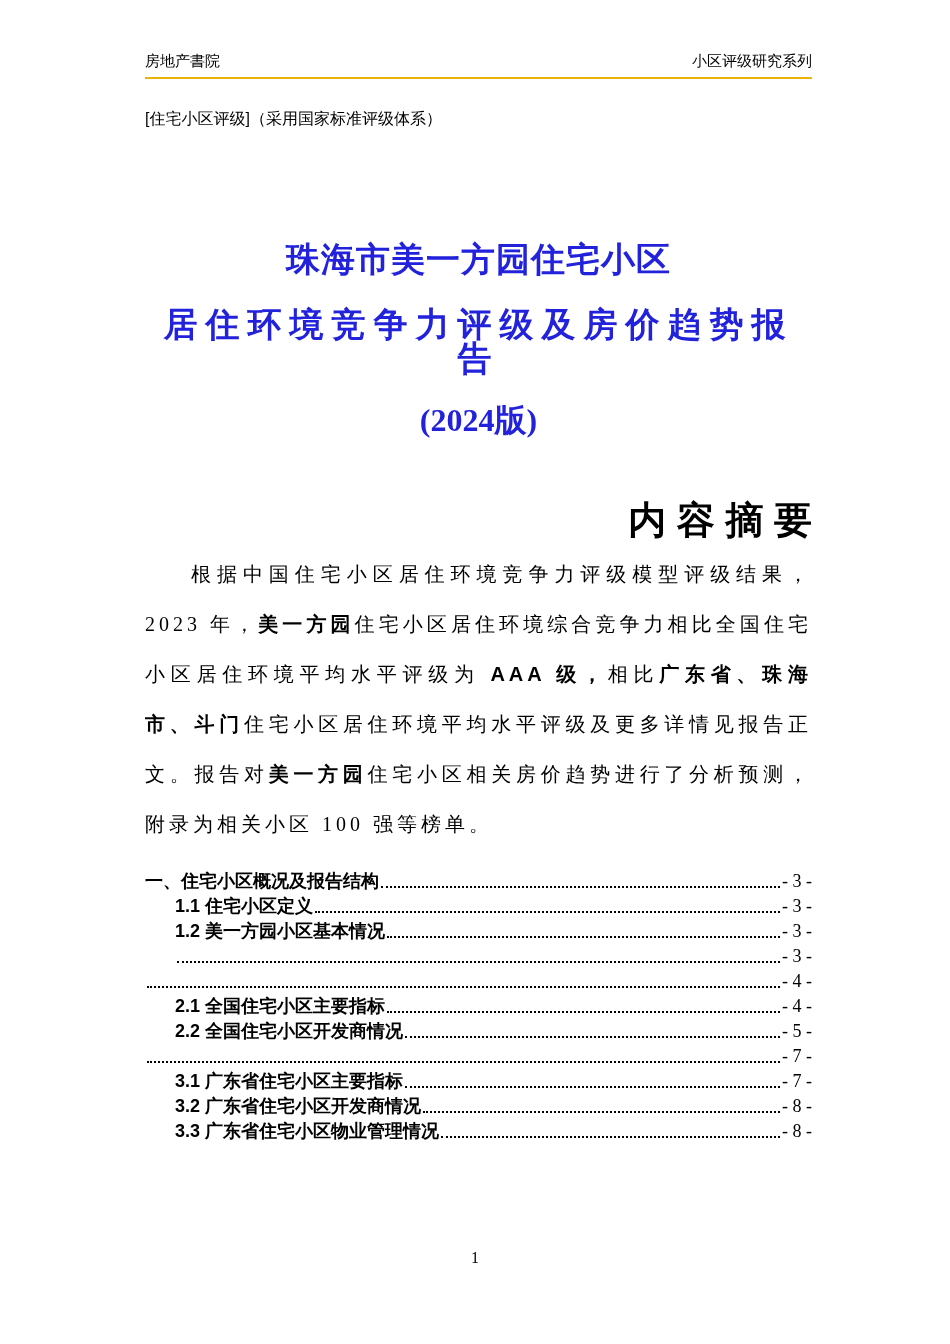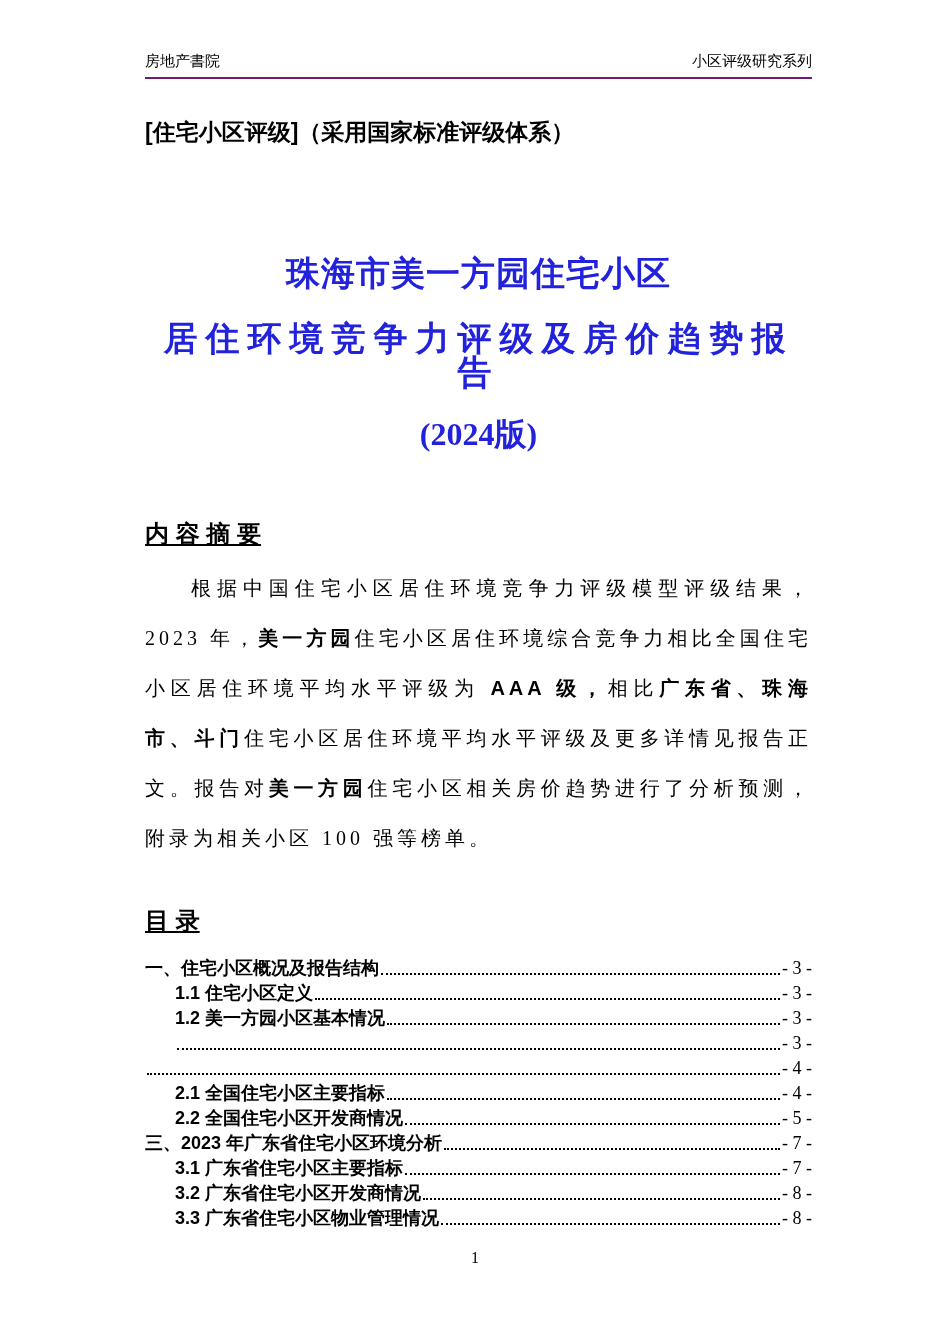--- a/index.html
+++ b/index.html
@@ -15,54 +15,53 @@
   }
   .content { padding: 0 138px 0 145px; }
 
   
   .doc-header {
     display: flex;
     justify-content: space-between;
     align-items: flex-end;
     padding-top: 52px;
     padding-bottom: 7px;
-    border-bottom: 2px solid #701a75;
+    border-bottom: 2px solid #eab308;
     font-family: "Liberation Sans", "DejaVu Sans", sans-serif;
     font-size: 15px;
     line-height: 1.2;
   }
 
   
   .note {
-    margin-top: 40px;
+    margin-top: 26px;
     font-family: "Liberation Sans", "DejaVu Sans", sans-serif;
-    font-weight: bold;
-    font-size: 23px;
+    font-weight: normal;
+    font-size: 16px;
     line-height: 27px;
   }
 
   
   .title-block {
     margin-top: 111px;
     text-align: center;
     font-weight: bold;
     color: var(--accent, #2222dd);
   }
   .title-line1 { font-size: 34px; line-height: 34px; margin-bottom: 31px; letter-spacing: 1px; }
   .title-line2 { font-size: 34px; line-height: 34px; margin-bottom: 30px; letter-spacing: 8px; }
   .edition     { font-size: 32px; line-height: 28px; }
 
   
   .section-heading {
-    text-align: left;
+    text-align: right;
     font-family: "Liberation Sans", "DejaVu Sans", sans-serif;
     font-weight: bold;
-    font-size: 24px;
+    font-size: 38px;
     line-height: 30px;
-    text-decoration: underline;
   }
   .summary-heading { margin-top: 71px; }
   .toc-heading     { margin-top: 43px; }
 
   
   .summary-paragraph {
     margin: 14px 0 0 0;
     font-size: 20px;
     line-height: 50px;
     letter-spacing: 4px;
@@ -113,21 +112,20 @@
     <div class="title-block">
       <div class="title-line1">珠海市美一方园住宅小区</div>
       <div class="title-line2">居住环境竞争力评级及房价趋势报告</div>
       <div class="edition">(2024版)</div>
     </div>
 
     <div class="section-heading summary-heading">内 容 摘 要</div>
 
     <p class="summary-paragraph"><span>根据中国住宅小区居住环境竞争力评级模型评级结果，2023 年，</span><span class="em">美一方园</span><span>住宅小区居住环境综合竞争力相比全国住宅小区居住环境平均水平评级为 </span><span class="em">AAA 级，</span><span>相比</span><span class="em">广东省、珠海市、斗门</span><span>住宅小区居住环境平均水平评级及更多详情见报告正文。报告对</span><span class="em">美一方园</span><span>住宅小区相关房价趋势进行了分析预测，附录为相关小区 100 强等榜单。</span></p>
 
-    <div class="section-heading toc-heading">目 录</div>
 
     <nav class="toc-list">
         <div class="toc-row lvl1">
           <span class="toc-label">一、住宅小区概况及报告结构</span>
           <span class="toc-dots"></span>
           <span class="toc-page">- 3 -</span>
         </div>
         <div class="toc-row lvl2">
           <span class="toc-label">1.1 住宅小区定义</span>
           <span class="toc-dots"></span>
@@ -150,21 +148,20 @@
           <span class="toc-label">2.1 全国住宅小区主要指标</span>
           <span class="toc-dots"></span>
           <span class="toc-page">- 4 -</span>
         </div>
         <div class="toc-row lvl2">
           <span class="toc-label">2.2 全国住宅小区开发商情况</span>
           <span class="toc-dots"></span>
           <span class="toc-page">- 5 -</span>
         </div>
         <div class="toc-row lvl1">
-          <span class="toc-label">三、2023 年广东省住宅小区环境分析</span>
           <span class="toc-dots"></span>
           <span class="toc-page">- 7 -</span>
         </div>
         <div class="toc-row lvl2">
           <span class="toc-label">3.1 广东省住宅小区主要指标</span>
           <span class="toc-dots"></span>
           <span class="toc-page">- 7 -</span>
         </div>
         <div class="toc-row lvl2">
           <span class="toc-label">3.2 广东省住宅小区开发商情况</span>

